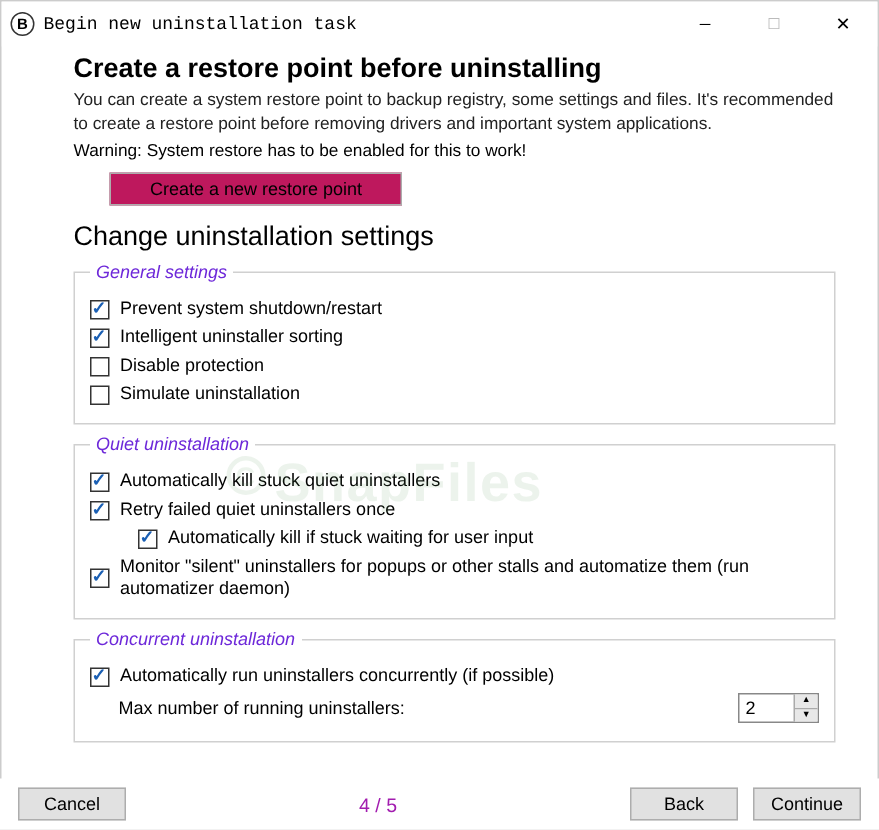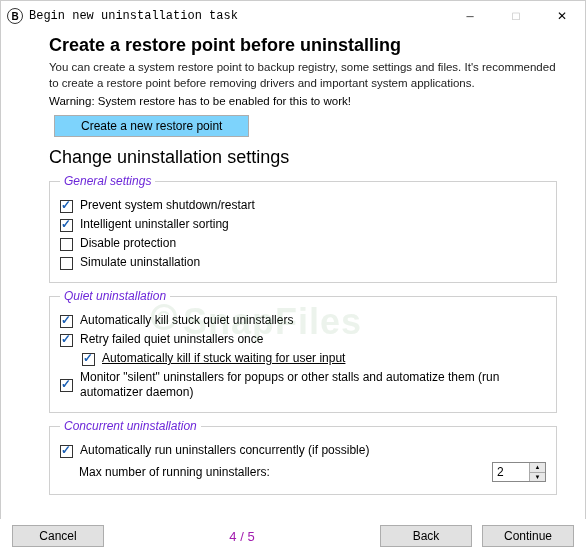--- a/index.html
+++ b/index.html
@@ -64,43 +64,43 @@
     color: #222;
     margin: 0 0 4px 0;
   }
   .warn {
     font-size: 11.5px;
     margin: 0 0 8px 0;
   }
   .restore-btn {
     display: inline-block;
     padding: 3px 26px;
-    background: #7dd3fc;
+    background: #be185d;
     border: 1px solid #adadad;
     font-size: 12px;
-    margin-left: 5px;
+    margin-left: 24px;
     cursor: pointer;
   }
   fieldset {
     border: 1px solid #d0d0d0;
     margin: 4px 0 6px 0;
     padding: 6px 10px 8px 10px;
   }
   legend {
     font-size: 12px;
     padding: 0 4px;
     color: #6d28d9;
     font-style: italic;
   }
   .chk-row {
     display: flex;
     align-items: center;
     margin: 4px 0;
   }
-  .chk-row.indent { margin-left: 22px; text-decoration: underline; }
+  .chk-row.indent { margin-left: 32px; }
   .chk {
     width: 13px; height: 13px;
     border: 1px solid #333;
     margin-right: 7px;
     margin-top: 1px;
     flex-shrink: 0;
     position: relative;
     background: #fff;
   }
   .chk.checked::after {
@@ -171,21 +171,21 @@
     position: absolute;
     bottom: 0; left: 0; right: 0;
     height: 34px;
     display: flex;
     align-items: center;
     padding: 0 12px;
     background: #fff;
   }
   .footer .btn {
     padding: 3px 0;
-    width: 92px;
+    width: 72px;
     text-align: center;
     background: #e1e1e1;
     border: 1px solid #adadad;
     font-size: 12px;
     cursor: pointer;
   }
   .footer .spacer { flex: 1; }
   .footer .page {
     font-size: 13px;
     font-weight: normal;

